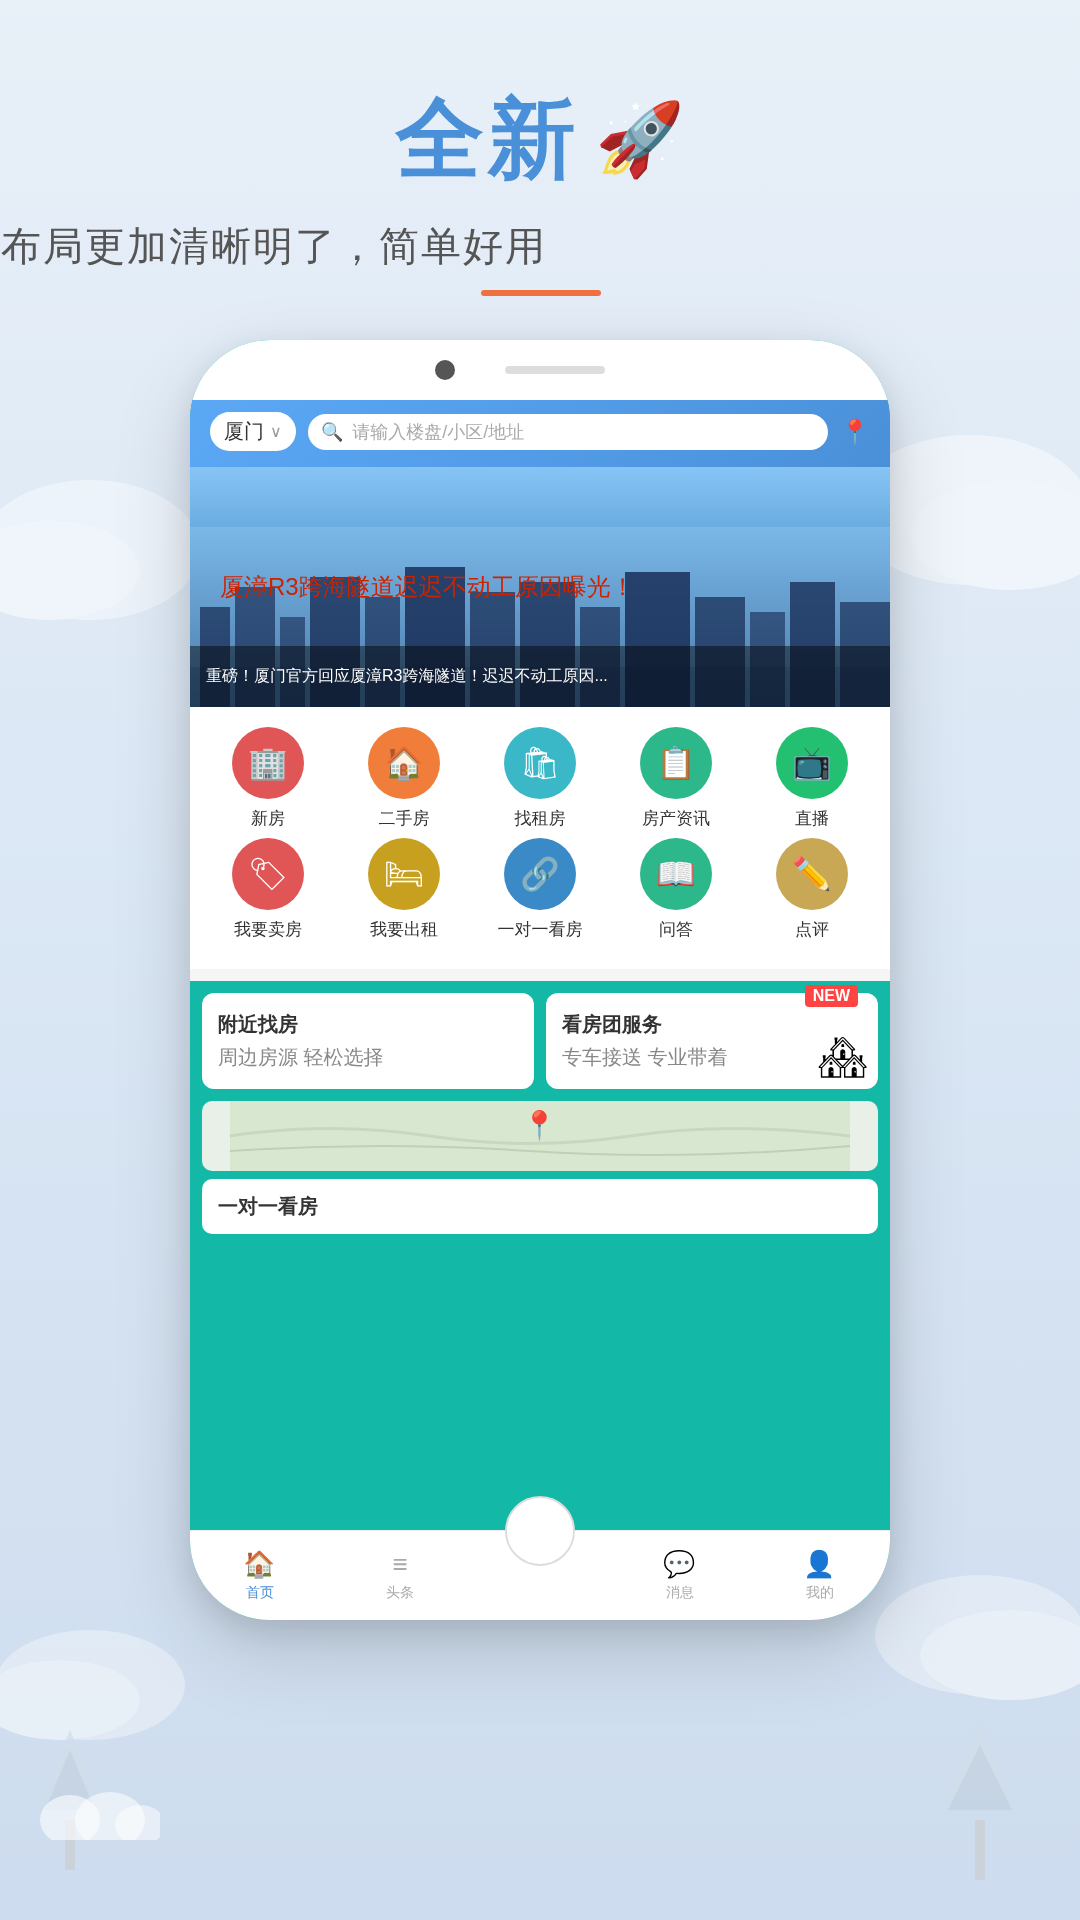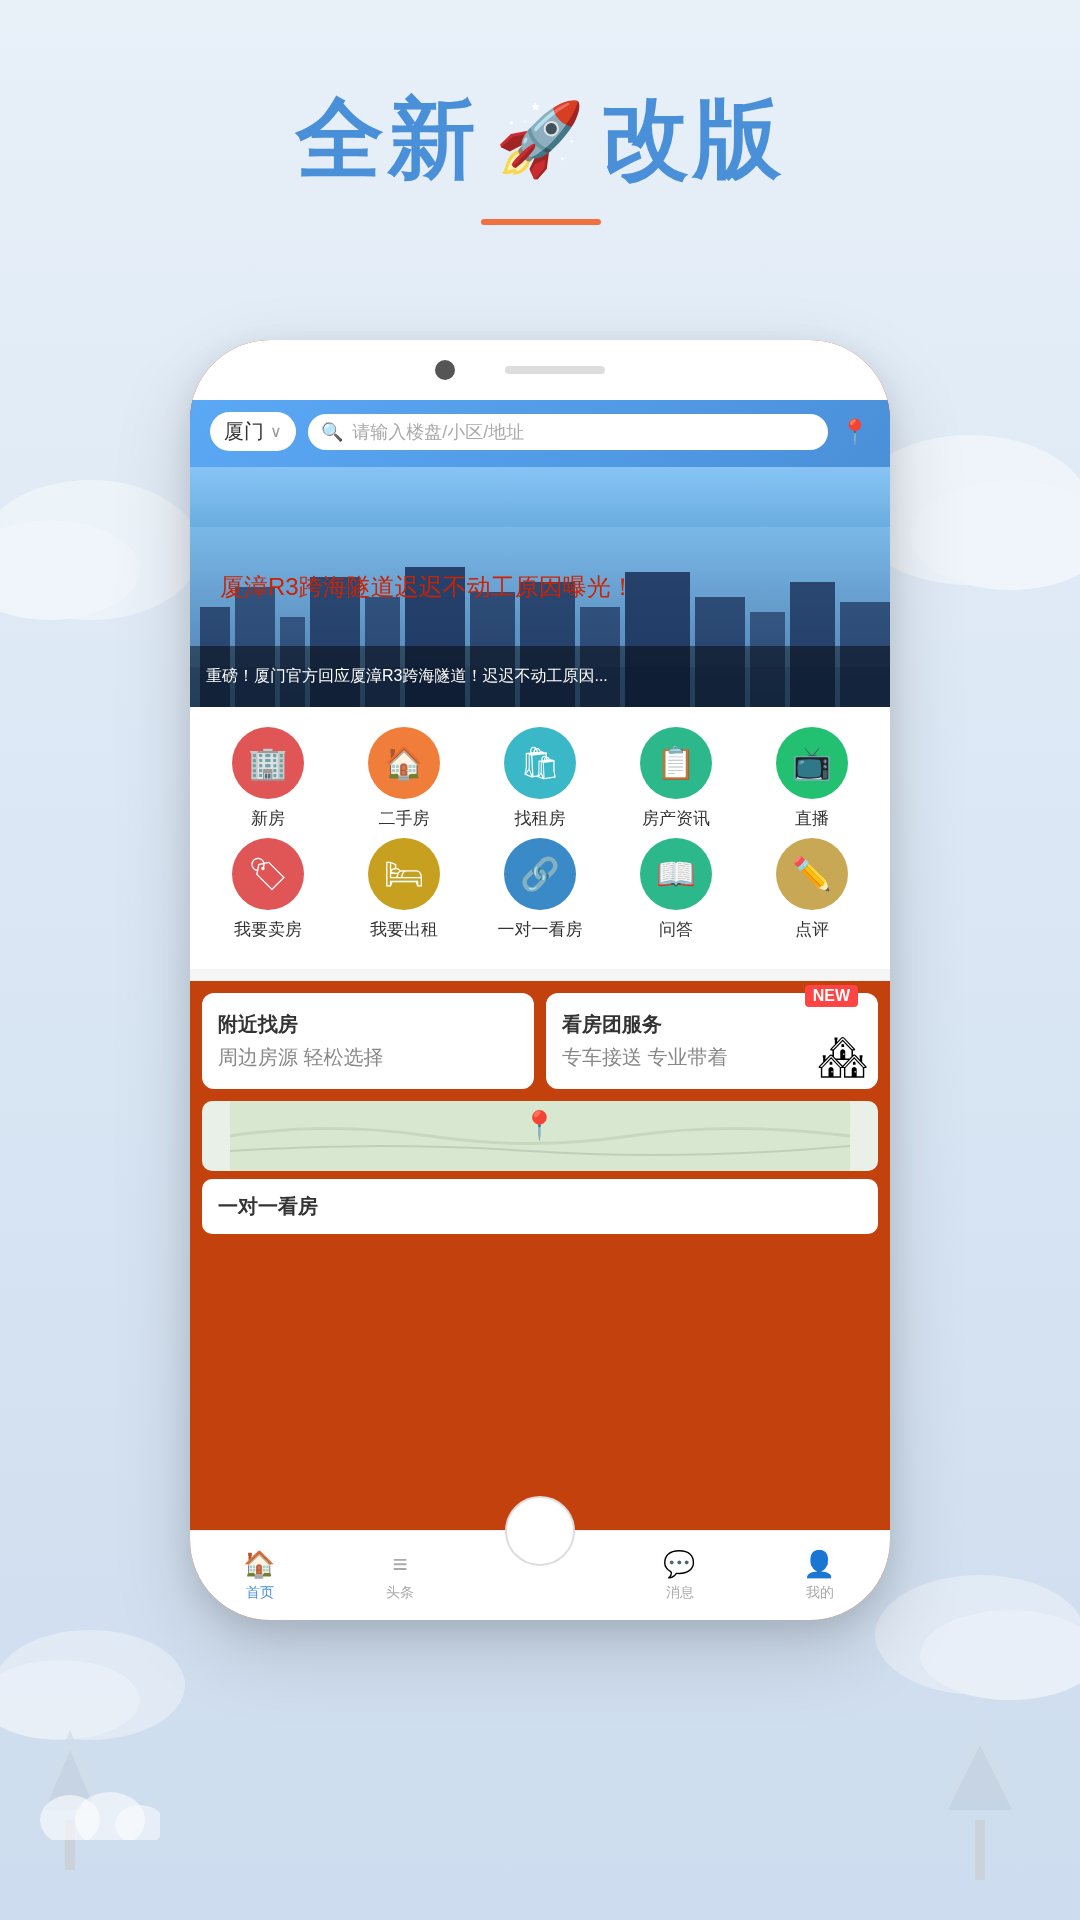--- a/index.html
+++ b/index.html
@@ -78,21 +78,21 @@
     }
 
     
     .phone-mockup {
       position: absolute;
       top: 340px;
       left: 50%;
       transform: translateX(-50%);
       width: 700px;
       height: 1280px;
-      background: #c2410c;
+      background: #14b8a6;
       border-radius: 80px;
       box-shadow: 0 30px 80px rgba(0,0,0,0.15), 0 10px 30px rgba(0,0,0,0.1);
       overflow: hidden;
     }
     .phone-notch-area {
       position: absolute;
       top: 0; left: 0; right: 0;
       height: 60px;
       background: white;
       display: flex;
@@ -359,22 +359,22 @@
 <svg style="position:absolute;bottom:80px;left:40px;" width="120" height="60" viewBox="0 0 120 60">
   <ellipse cx="30" cy="40" rx="30" ry="25" fill="white" opacity="0.6"></ellipse>
   <ellipse cx="70" cy="40" rx="35" ry="28" fill="white" opacity="0.55"></ellipse>
   <ellipse cx="100" cy="45" rx="25" ry="20" fill="white" opacity="0.5"></ellipse>
 </svg>
 
 <div class="header-area">
   <div class="header-title-row">
     <span class="header-title-blue">全新</span>
     <span class="header-rocket">🚀</span>
-    <span class="header-title-blue">改版</span>
   </div>
+  <div class="header-subtitle">布局更加清晰明了，简单好用</div>
   <div class="header-underline"></div>
 </div>
 
 <div class="phone-mockup">
 
   <div class="phone-notch-area">
     <div style="flex:1; display:flex; align-items:center; justify-content:flex-end; padding-right:10px;">
       <div class="phone-camera"></div>
     </div>
     <div class="phone-speaker"></div>

